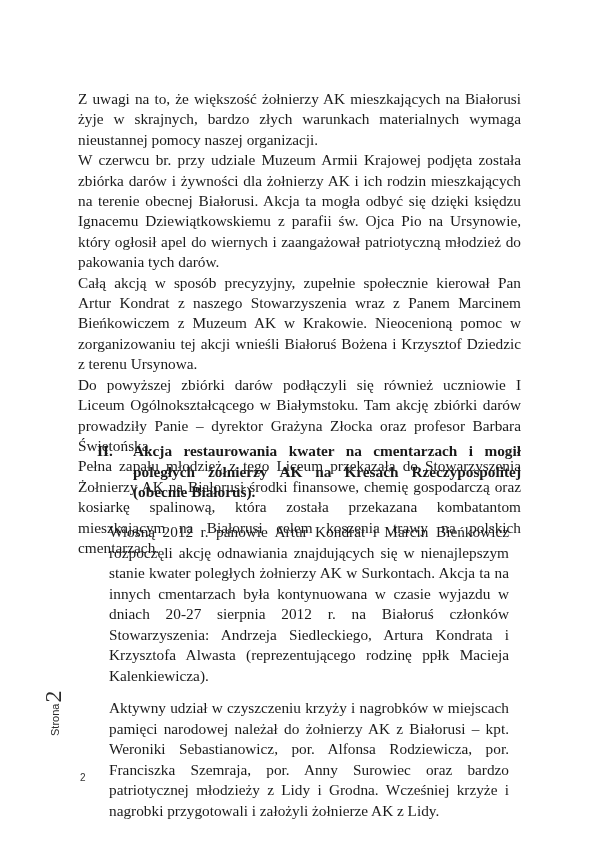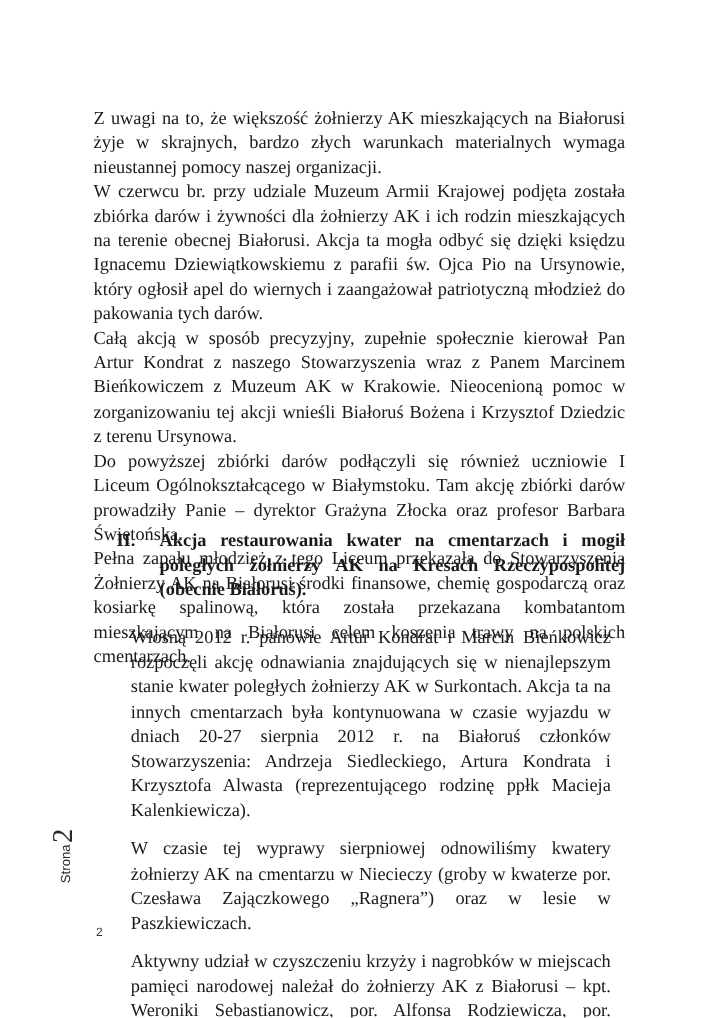--- a/index.html
+++ b/index.html
@@ -109,21 +109,20 @@
     <p>Pełna zapału młodzież z tego Liceum przekazała do Stowarzyszenia Żołnierzy AK na Białorusi środki finansowe, chemię gospodarczą oraz kosiarkę spalinową, która została przekazana kombatantom mieszkającym na Białorusi celem koszenia trawy na polskich cmentarzach.</p>
   </div>
 
   <div class="section-heading">
     <span class="num">II.</span>
     <span class="title">Akcja restaurowania kwater na cmentarzach i mogił poległych żołnierzy AK na Kresach Rzeczypospolitej (obecnie Białoruś).</span>
   </div>
 
   <div class="section-body">
     <p>Wiosną 2012 r. panowie Artur Kondrat i Marcin Bieńkowicz rozpoczęli akcję odnawiania znajdujących się w nienajlepszym stanie kwater poległych żołnierzy AK w Surkontach. Akcja ta na innych cmentarzach była kontynuowana w czasie wyjazdu w dniach 20-27 sierpnia 2012 r. na Białoruś członków Stowarzyszenia: Andrzeja Siedleckiego, Artura Kondrata i Krzysztofa Alwasta (reprezentującego rodzinę ppłk Macieja Kalenkiewicza).</p>
-    <p>W czasie tej wyprawy sierpniowej odnowiliśmy kwatery żołnierzy AK na cmentarzu w Niecieczy (groby w kwaterze por. Czesława Zajączkowego „Ragnera”) oraz w lesie w Paszkiewiczach.</p>
     <p> Aktywny udział w czyszczeniu krzyży i nagrobków w miejscach pamięci narodowej należał do żołnierzy AK z Białorusi – kpt. Weroniki Sebastianowicz, por. Alfonsa Rodziewicza, por. Franciszka Szemraja, por. Anny Surowiec oraz bardzo patriotycznej młodzieży z Lidy i Grodna. Wcześniej krzyże i nagrobki przygotowali i założyli żołnierze AK z Lidy.</p>
   </div>
 
   <div class="side-label">
     <span class="word">Strona</span><span class="big">2</span>
   </div>
 
   <div class="page-number">2</div>
 
 </div>

